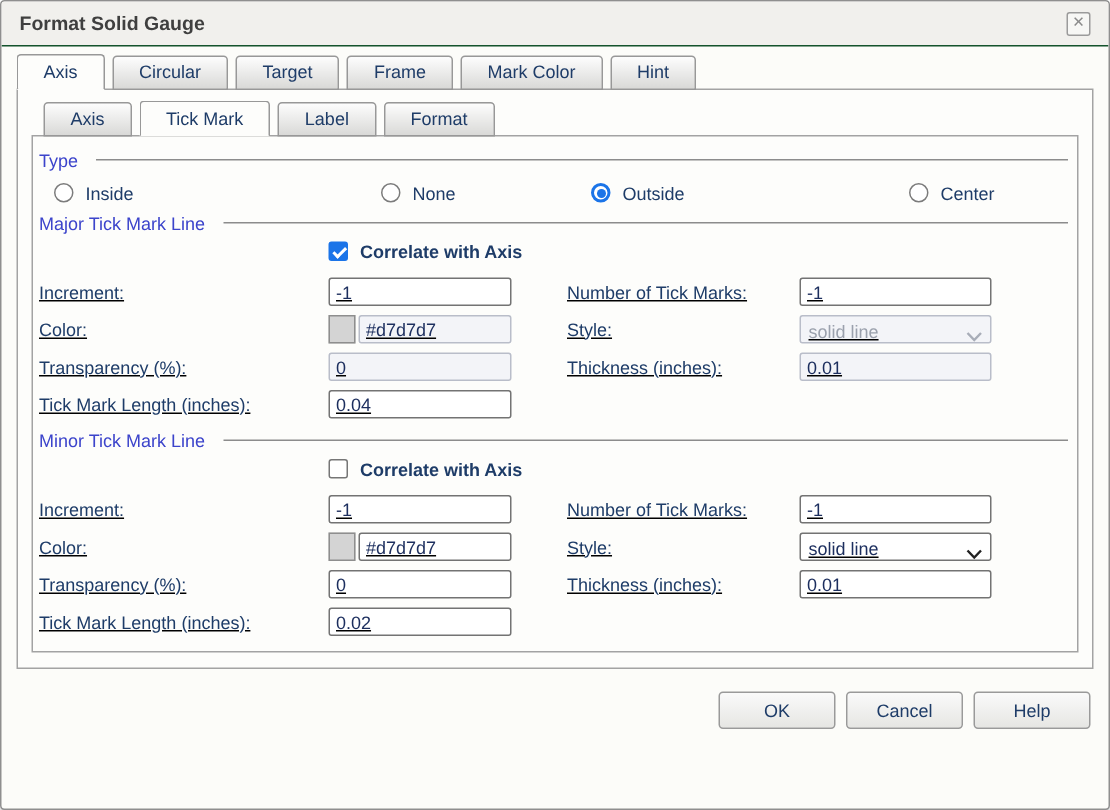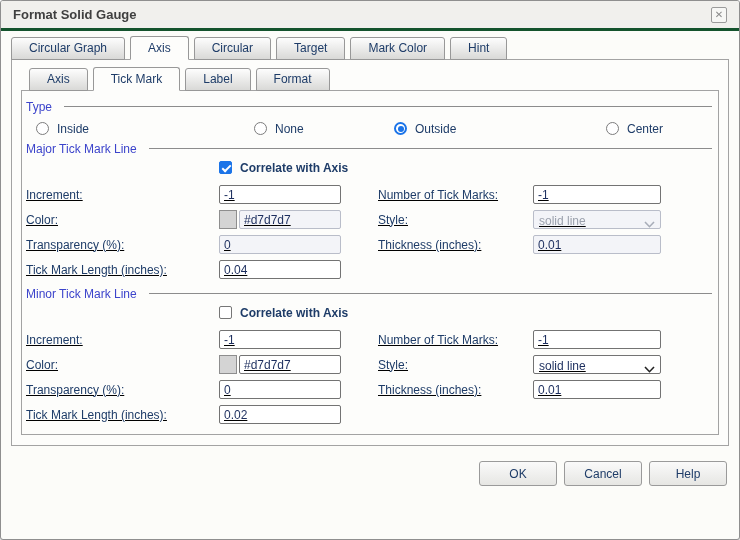--- a/index.html
+++ b/index.html
@@ -11,21 +11,21 @@
     background: #fcfcf9;
     border: 1px solid #8f8f8f;
     border-radius: 3px;
     box-shadow: 0 1px 2px rgba(0,0,0,.25);
     overflow: hidden;
   }
 
   
   .titlebar {
     height: 30px; background: #f1f0ed;
-    border-bottom: 3px solid #14532d;
+    border-bottom: 1px solid #14532d;
     display: flex; align-items: center; padding: 0 12px;
   }
   .title { flex: 1; font-size: 13px; font-weight: bold; color: #3f3f3f; }
   .close-btn {
     width: 16px; height: 16px; border: 1px solid #9b9b9b; border-radius: 2px;
     background: #f7f7f5; color: #8a8a8a; font-size: 10px; line-height: 14px;
     text-align: center; cursor: pointer;
   }
 
   
@@ -126,24 +126,24 @@
 <body>
 
 <div class="dialog">
 
   <div class="titlebar">
     <span class="title">Format Solid Gauge</span>
     <span class="close-btn">✕</span>
   </div>
 
   <div class="tab-strip main-tabs">
-    <div class="tab">Circular Graph</div>
     <div class="tab active">Axis</div>
     <div class="tab">Circular</div>
     <div class="tab">Target</div>
+    <div class="tab">Frame</div>
     <div class="tab">Mark Color</div>
     <div class="tab">Hint</div>
   </div>
 
   <div class="main-panel">
 
     <div class="tab-strip sub-tabs">
       <div class="tab">Axis</div>
       <div class="tab active">Tick Mark</div>
       <div class="tab">Label</div>

